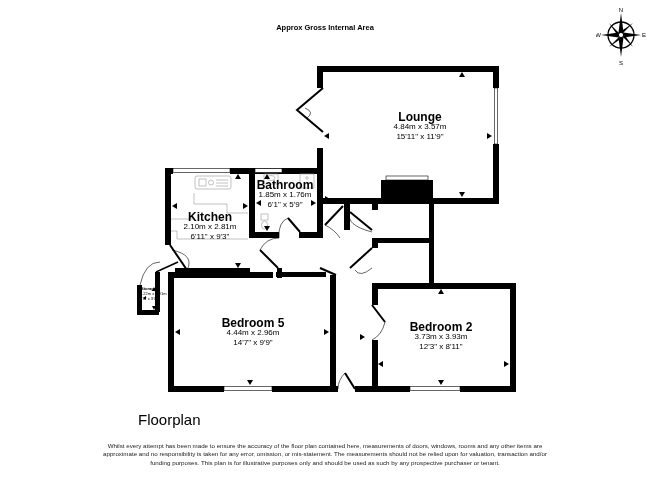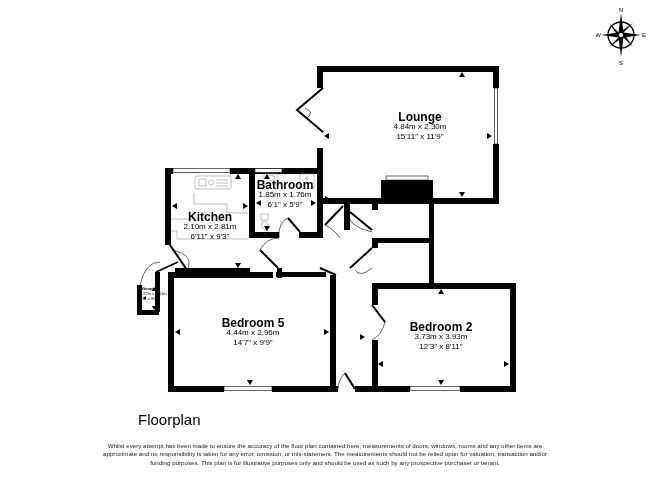--- a/index.html
+++ b/index.html
@@ -11,20 +11,21 @@
   .room-label .name { font-weight:bold; font-size:12px; }
   .storage-label { position:absolute; text-align:center; font-size:4px; line-height:5px; white-space:nowrap; }
   .storage-label .name { font-weight:bold; }
   .floor-title { position:absolute; left:138px; top:411px; font-size:15px; }
   .disclaimer { position:absolute; left:100px; top:442px; width:450px; text-align:center; font-size:6.2px; line-height:8.4px; color:#222; }
 </style>
 </head>
 <body>
 
 <div class="header">
+  <div>Approx Gross Internal Area</div>
 </div>
 
 <svg class="compass" viewBox="0 0 50 62">
   <circle cx="25" cy="31" r="13" fill="none" stroke="#000" stroke-width="1.3"></circle>
   <polygon points="25,9 27.5,28.5 25,31 22.5,28.5" fill="#000"></polygon>
   <polygon points="25,53 22.5,33.5 25,31 27.5,33.5" fill="#000"></polygon>
   <polygon points="45,31 27.5,33.5 25,31 27.5,28.5" fill="#000"></polygon>
   <polygon points="5,31 22.5,28.5 25,31 22.5,33.5" fill="#000"></polygon>
   <polygon points="37,19 26.5,29.5 25,31 24,28" fill="#000"></polygon>
   <polygon points="13,43 23.5,32.5 25,31 26,34" fill="#000"></polygon>
@@ -161,21 +162,21 @@
       <polygon points="154,310 156,306 152,306"></polygon>
     <polygon points="143,298 146,296 146,300"></polygon>
       <polygon points="158,298 155,296 155,300"></polygon>
     <polygon points="330,199 325,196 325,202"></polygon>
       <polygon points="365,337 360,334 360,340"></polygon>
   </g>
 </svg>
 
 <div class="room-label" style="left:370px; top:112px; width:100px;">
   <div class="name">Lounge</div>
-  <div>4.84m x 2.30m</div>
+  <div>4.84m x 3.57m</div>
   <div>15'11" x 11'9"</div>
 </div>
 <div class="room-label" style="left:250px; top:180px; width:70px;">
   <div class="name">Bathroom</div>
   <div>1.85m x 1.76m</div>
   <div>6'1" x 5'9"</div>
 </div>
 <div class="room-label" style="left:175px; top:212px; width:70px;">
   <div class="name">Kitchen</div>
   <div>2.10m x 2.81m</div>

